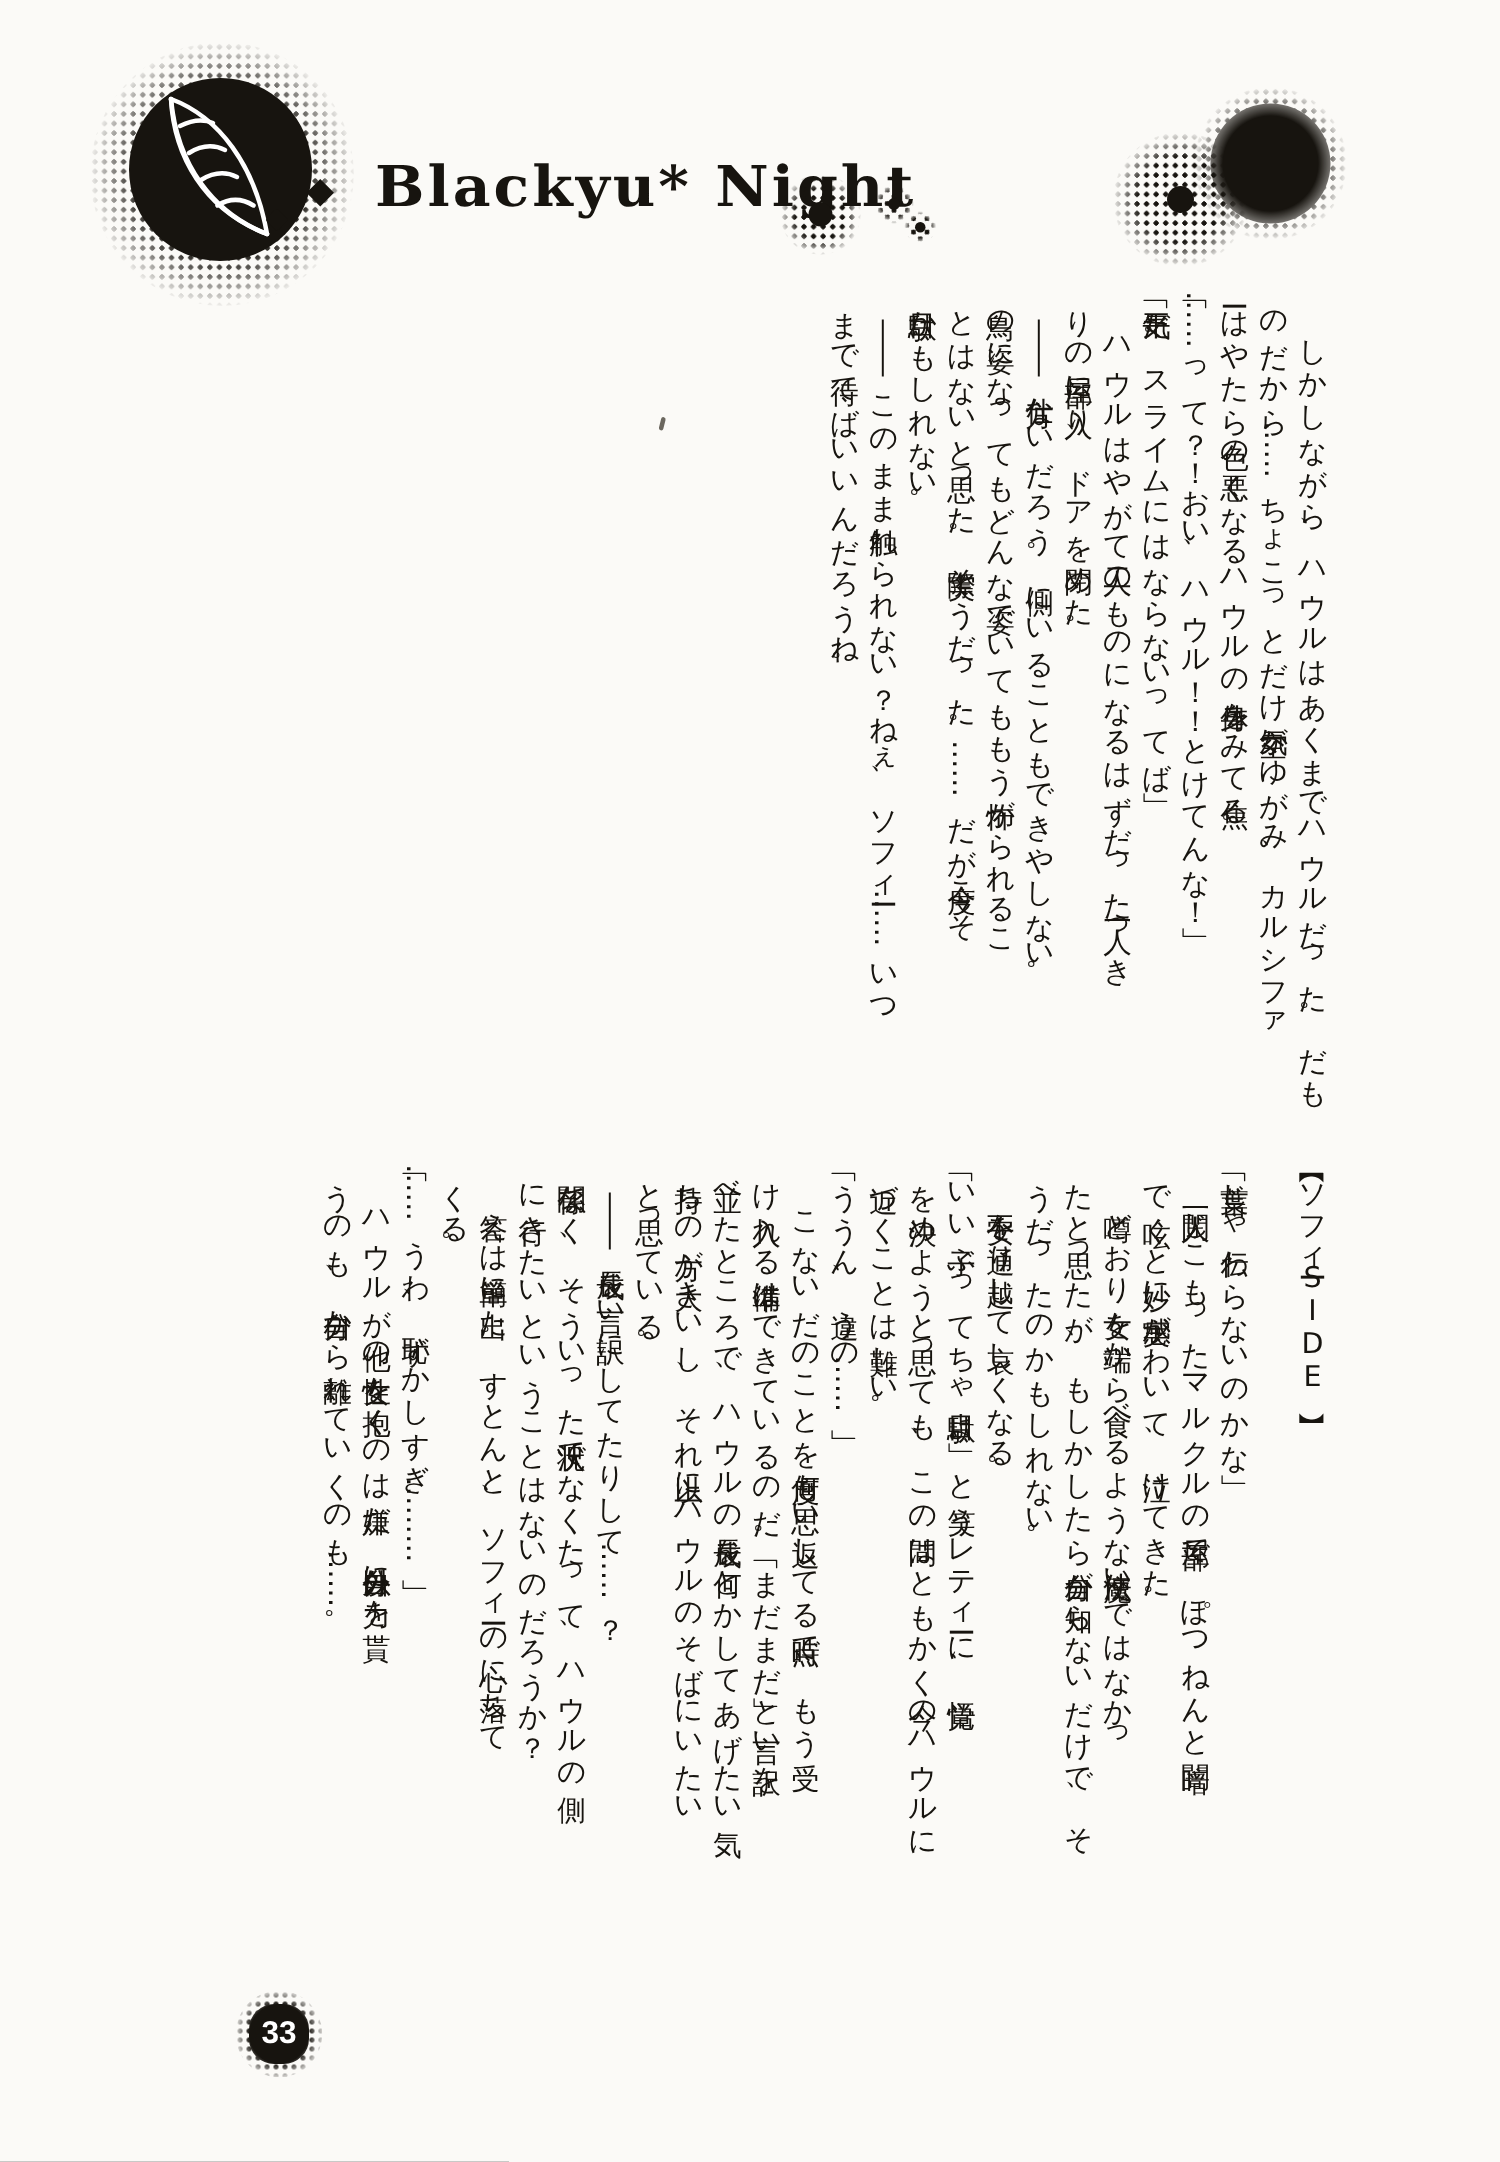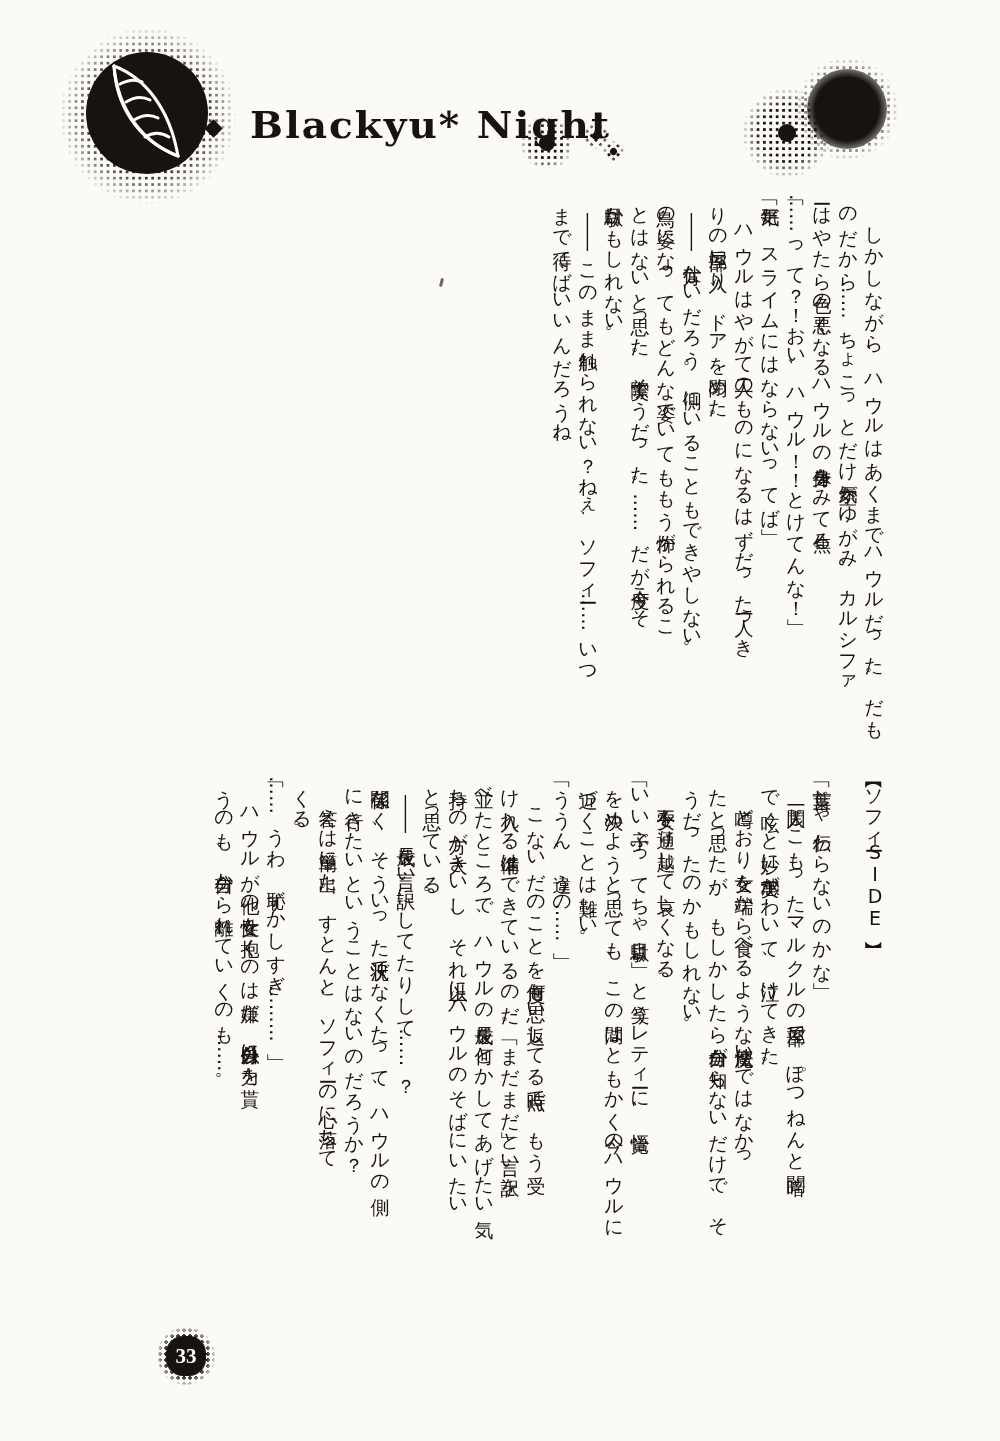--- a/index.html
+++ b/index.html
@@ -93,21 +93,21 @@
     background-image:radial-gradient(var(--ink) 1.7px, rgba(0,0,0,0) 1.8px);
     background-size:6px 6px;
     -webkit-mask-image:radial-gradient(circle,#000 48%,rgba(0,0,0,0) 75%);
             mask-image:radial-gradient(circle,#000 48%,rgba(0,0,0,0) 75%);
   }
   .pagenum-core{position:absolute;inset:9px;background:var(--ink);border-radius:42%;}
   .pagenum-badge span{
     position:absolute;inset:0;
     display:flex;align-items:center;justify-content:center;
     color:#fff;font-weight:bold;font-size:21px;
-    font-family:Liberation Serif, serif;
+    font-family:Liberation Sans, sans-serif;
   }
 </style>
 </head>
 <body>
 
 <div class="page">
 
   <header>
     <div class="halftone ht-feather"></div>
     <div class="feather-core"></div>

